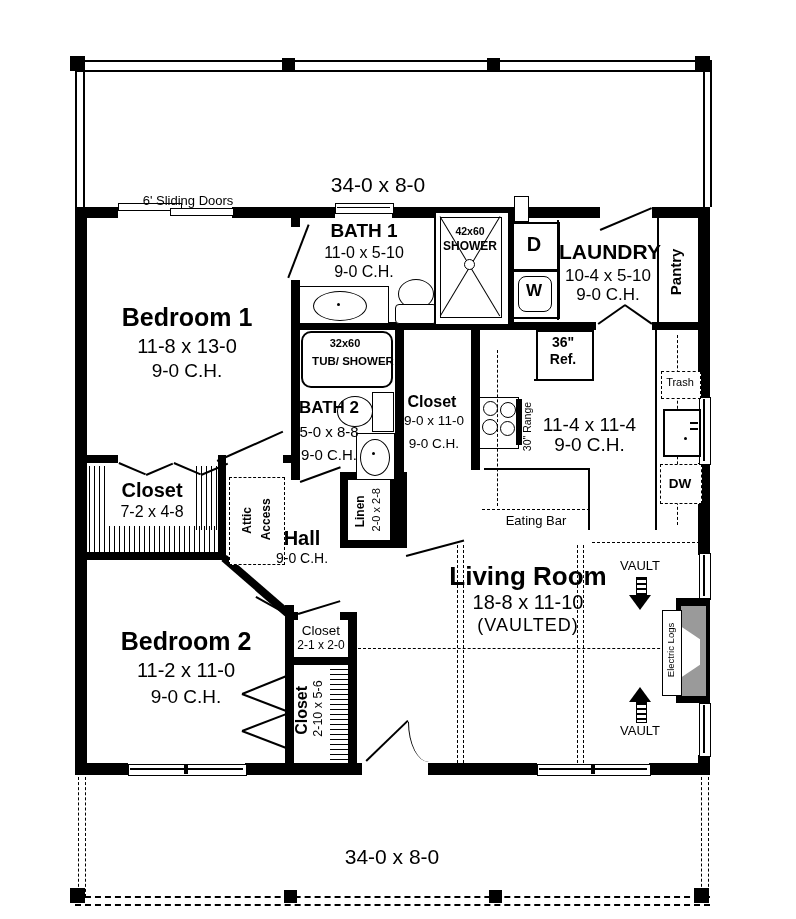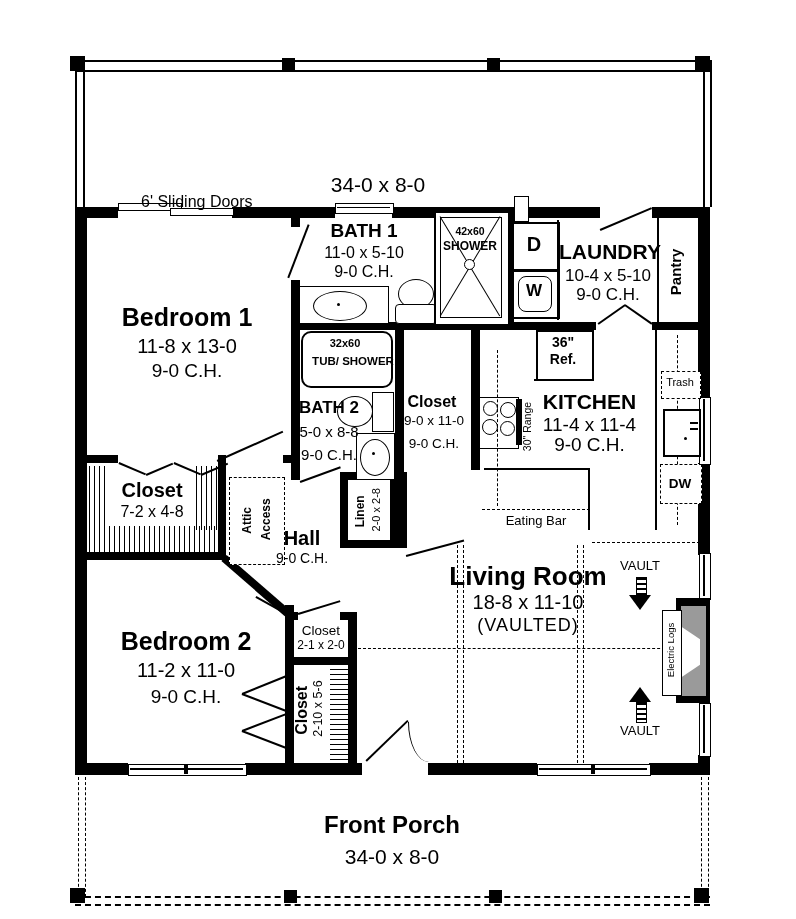--- a/index.html
+++ b/index.html
@@ -194,21 +194,21 @@
   <div class="tri" style="left:629px;top:595px;border-left:11px solid transparent;border-right:11px solid transparent;border-top:15px solid #000"></div>
   <div class="tri" style="left:629px;top:687px;border-left:11px solid transparent;border-right:11px solid transparent;border-bottom:15px solid #000"></div>
   <div class="shaft" style="left:636px;top:702px;height:19px"></div>
 
   <div class="w" style="left:676px;top:598px;width:34px;height:105px"></div>
   <div class="pl" style="left:681px;top:606px;width:25px;height:90px;background:#9a9a9a"></div>
   <div class="pl" style="left:681px;top:620px;width:19px;height:64px;background:#fff;clip-path:polygon(0 10%,100% 30%,100% 70%,0 90%)"></div>
   <div class="bx" style="left:662px;top:610px;width:18px;height:84px"></div>
 
   <div class="l" style="left:258px;top:174px;width:240px;font-size:21px">34-0 x 8-0</div>
-  <div class="l" style="left:141px;top:194px;width:94px;font-size:16px">6' Sliding Doors</div>
+  <div class="l" style="left:141px;top:194px;width:94px;font-size:13px">6' Sliding Doors</div>
 
   <div class="l b" style="left:87px;top:304px;width:200px;font-size:25px">Bedroom 1</div>
   <div class="l" style="left:87px;top:336px;width:200px;font-size:20px">11-8 x 13-0</div>
   <div class="l" style="left:87px;top:361px;width:200px;font-size:19px">9-0 C.H.</div>
 
   <div class="l b" style="left:300px;top:221px;width:128px;font-size:19px">BATH 1</div>
   <div class="l" style="left:300px;top:245px;width:128px;font-size:16px">11-0 x 5-10</div>
   <div class="l" style="left:300px;top:264px;width:128px;font-size:16px">9-0 C.H.</div>
 
   <div class="l b" style="left:438px;top:226px;width:64px;font-size:10.5px">42x60</div>
@@ -219,21 +219,20 @@
 
   <div class="l b" style="left:547px;top:241px;width:126px;font-size:21px">LAUNDRY</div>
   <div class="l" style="left:545px;top:267px;width:126px;font-size:17px">10-4 x 5-10</div>
   <div class="l" style="left:545px;top:286px;width:126px;font-size:17px">9-0 C.H.</div>
 
   <div class="l b r" style="left:641px;top:264px;width:70px;font-size:15px">Pantry</div>
 
   <div class="l b" style="left:540px;top:335px;width:46px;font-size:14px">36"</div>
   <div class="l b" style="left:540px;top:352px;width:46px;font-size:14px">Ref.</div>
 
-  <div class="l b" style="left:517px;top:391px;width:145px;font-size:21px">KITCHEN</div>
   <div class="l" style="left:517px;top:415px;width:145px;font-size:19px">11-4 x 11-4</div>
   <div class="l" style="left:517px;top:435px;width:145px;font-size:19px">9-0 C.H.</div>
 
   <div class="l r" style="left:496px;top:421px;width:64px;font-size:10.5px">30" Range</div>
   <div class="l" style="left:662px;top:377px;width:36px;font-size:11px">Trash</div>
   <div class="l b" style="left:664px;top:477px;width:32px;font-size:13.5px">DW</div>
   <div class="l" style="left:484px;top:514px;width:104px;font-size:13px">Eating Bar</div>
 
   <div class="l b" style="left:313px;top:338px;width:64px;font-size:11px">32x60</div>
   <div class="l b" style="left:309px;top:355px;width:88px;font-size:11.5px">TUB/ SHOWER</div>
@@ -269,16 +268,15 @@
   <div class="l b" style="left:86px;top:628px;width:200px;font-size:25px">Bedroom 2</div>
   <div class="l" style="left:86px;top:660px;width:200px;font-size:20px">11-2 x 11-0</div>
   <div class="l" style="left:86px;top:687px;width:200px;font-size:19px">9-0 C.H.</div>
 
   <div class="l" style="left:296px;top:624px;width:50px;font-size:13.5px">Closet</div>
   <div class="l" style="left:291px;top:639px;width:60px;font-size:12px">2-1 x 2-0</div>
 
   <div class="l b r" style="left:274px;top:702px;width:56px;font-size:16px">Closet</div>
   <div class="l r" style="left:287px;top:702px;width:64px;font-size:12.5px">2-10 x 5-6</div>
 
-  <div class="l b" style="left:292px;top:812px;width:200px;font-size:24px">Front Porch</div>
   <div class="l" style="left:292px;top:846px;width:200px;font-size:21px">34-0 x 8-0</div>
 
 </div>
 
 </body></html>

